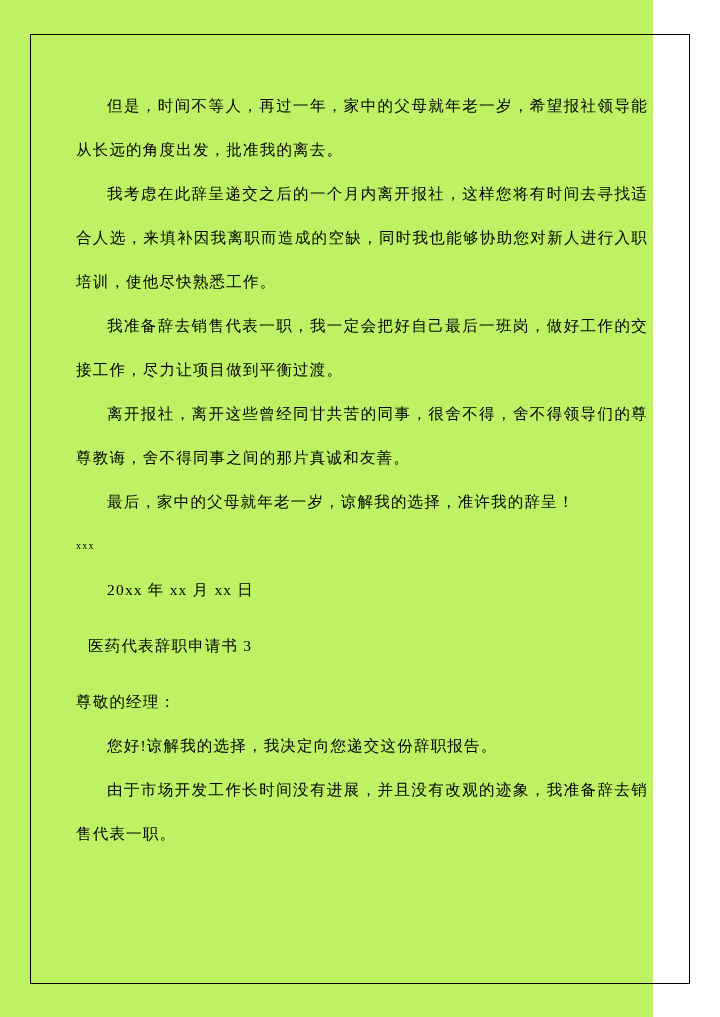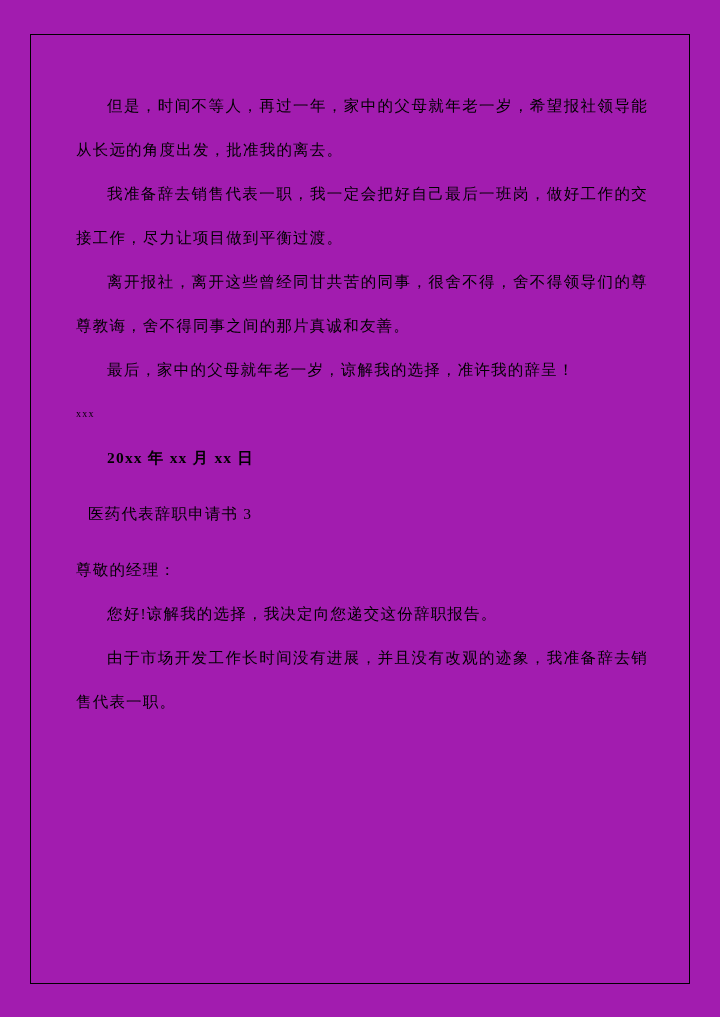--- a/index.html
+++ b/index.html
@@ -9,23 +9,23 @@
   }
   body {
     width: 720px;
     height: 1017px;
     font-family: "Liberation Serif", "DejaVu Serif", serif;
     color: #000000;
     overflow: hidden;
   }
   .page {
     position: relative;
-    width: 720px;
+    width: 653px;
     height: 1017px;
-    background: #a21caf;
+    background: #bef264;
     box-sizing: border-box;
   }
   .page-border {
     position: absolute;
     left: 30px;
     top: 34px;
     width: 660px;
     height: 950px;
     border: 1px solid #000000;
     box-sizing: border-box;
@@ -69,31 +69,31 @@
     letter-spacing: 1.2px;
     margin: 0;
     text-indent: 0;
   }
   .sig-date {
     font-size: 15.5px;
     line-height: 44px;
     letter-spacing: 1.2px;
     margin: 0;
     text-indent: 2em;
-    font-weight: bold;
   }
 </style>
 </head>
 <body>
 
 <div class="page">
   <div class="page-border"></div>
   <div class="content">
 
     <p class="para indent">但是，时间不等人，再过一年，家中的父母就年老一岁，希望报社领导能从长远的角度出发，批准我的离去。</p>
+    <p class="para indent">我考虑在此辞呈递交之后的一个月内离开报社，这样您将有时间去寻找适合人选，来填补因我离职而造成的空缺，同时我也能够协助您对新人进行入职培训，使他尽快熟悉工作。</p>
     <p class="para indent">我准备辞去销售代表一职，我一定会把好自己最后一班岗，做好工作的交接工作，尽力让项目做到平衡过渡。</p>
     <p class="para indent">离开报社，离开这些曾经同甘共苦的同事，很舍不得，舍不得领导们的尊尊教诲，舍不得同事之间的那片真诚和友善。</p>
     <p class="para indent">最后，家中的父母就年老一岁，谅解我的选择，准许我的辞呈！</p>
 
     <p class="sig-name">xxx</p>
     <p class="sig-date">20xx 年 xx 月 xx 日</p>
 
     <p class="heading">医药代表辞职申请书 3</p>
     <p class="para noindent">尊敬的经理：</p>
 

